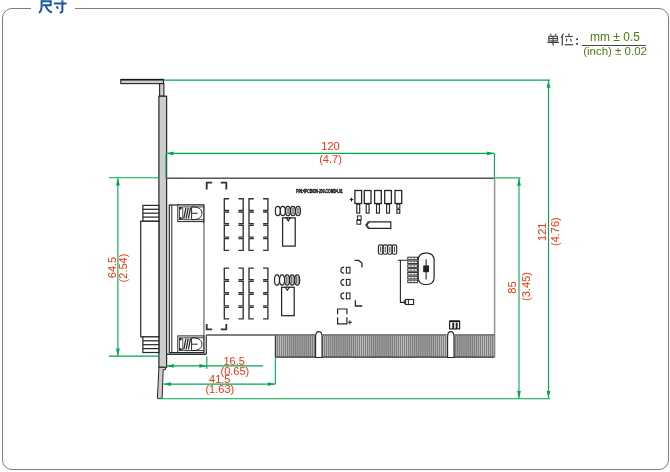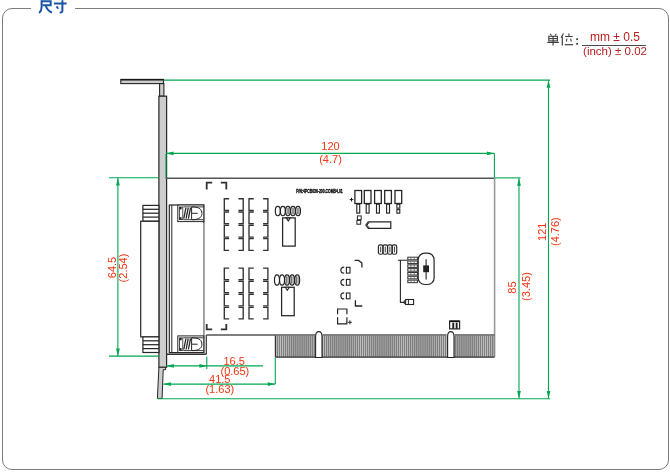--- a/index.html
+++ b/index.html
@@ -1,26 +1,26 @@
 <!DOCTYPE html>
 <html><head><meta charset="utf-8">
 <style>
 html,body{margin:0;padding:0;background:#fff;width:670px;height:472px;overflow:hidden;
 font-family:"Liberation Sans",sans-serif;}
 .abs{position:absolute;}
 #frame{position:absolute;left:1.5px;top:8px;width:665px;height:460px;
 border:1px solid #7d7d7d;border-radius:10px;}
-.u{color:#b91c1c;}
+.u{color:#4d7c0f;}
 </style></head>
 <body>
 <div id="frame"></div>
 <div class="abs" style="left:31px;top:0;width:44px;height:17px;background:#fff;"></div>
 <div class="abs u" style="left:587px;top:29.5px;width:56px;text-align:center;font-size:12px;white-space:nowrap;">mm ± 0.5</div>
 <div class="abs" style="left:582px;top:44.5px;width:64px;border-top:1px solid #4a4a4a;"></div>
-<div class="abs u" style="left:583px;top:44.5px;width:64px;text-align:center;font-size:11.5px;white-space:nowrap;">(inch) ± 0.02</div>
+<div class="abs u" style="left:583px;top:44.5px;width:64px;text-align:right;font-size:11.5px;white-space:nowrap;">(inch) ± 0.02</div>
 <svg class="abs" style="left:0;top:0" width="670" height="472" viewBox="0 0 670 472">
 <defs>
       <pattern id="gf" width="2.05" height="4" patternUnits="userSpaceOnUse">
         <rect x="0" y="0" width="1.7" height="4" fill="#7f7f7f"></rect>
       </pattern>
     </defs>
 <rect x="120.8" y="79.4" width="42.7" height="4.2" stroke="#262626" stroke-width="1.1" fill="#cdcdcd"></rect>
 <line x1="120.8" y1="79.8" x2="163.5" y2="79.8" stroke="#111" stroke-width="1.2"></line>
 <rect x="159.6" y="83.6" width="4.3" height="12.6" stroke="#262626" stroke-width="1.1" fill="#cdcdcd"></rect>
 <rect x="158.9" y="96.2" width="7.7" height="271.1" stroke="#262626" stroke-width="1.2" fill="#cdcdcd"></rect>

